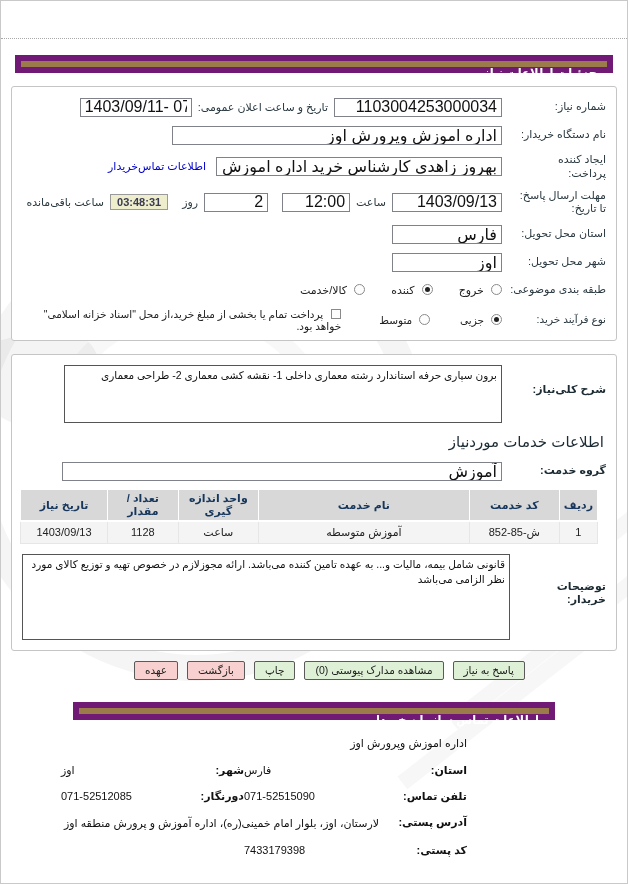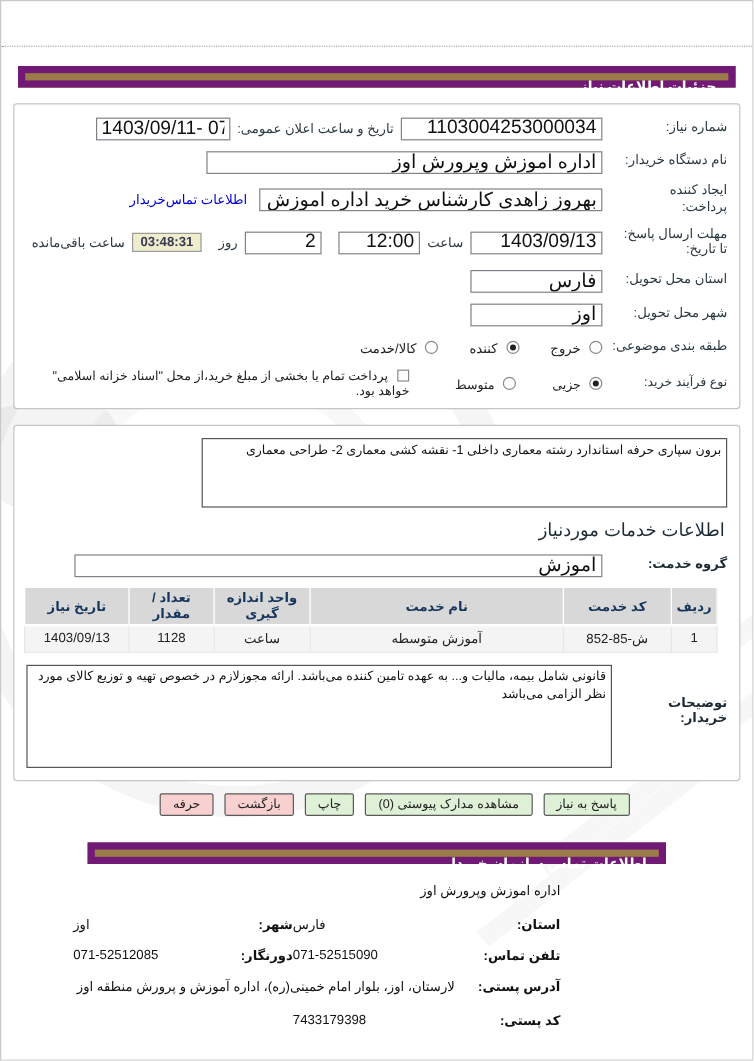--- a/index.html
+++ b/index.html
@@ -172,20 +172,21 @@
         <span>
           <span class="checkbox"></span>
           <span>پرداخت تمام یا بخشی از مبلغ خرید،از محل "اسناد خزانه اسلامی" خواهد بود.</span>
         </span>
       </div>
     </div>
 
     <div class="box">
 
       <div class="frow" style="align-items:flex-start;">
+        <span class="flabel blabel" style="padding-top:18px;">شرح کلی‌نیاز:</span>
         <textarea class="notes" style="width: 438px; height: 58px;">برون سپاری حرفه استاندارد رشته معماری داخلی 1- نقشه کشی معماری 2- طراحی معماری</textarea>
       </div>
 
       <div class="sechead">اطلاعات خدمات موردنیاز</div>
 
       <div class="frow">
         <span class="flabel blabel">گروه خدمت:</span>
         <input class="txt" style="width: 440px;" value="آموزش">
       </div>
 
@@ -219,21 +220,21 @@
         </span>
         <textarea class="notes" style="width: 532px; height: 86px;">قانونی شامل بیمه، مالیات و... به عهده تامین کننده می‌باشد. ارائه مجوزلازم در خصوص تهیه و توزیع کالای مورد نظر الزامی می‌باشد</textarea>
       </div>
     </div>
 
     <div class="btnrow">
       <button class="btn green">پاسخ به نیاز</button>
       <button class="btn green">مشاهده مدارک پیوستی (0)</button>
       <button class="btn green">چاپ</button>
       <button class="btn pink">بازگشت</button>
-      <button class="btn pink">حرفه</button>
+      <button class="btn pink">عهده</button>
     </div>
 
     <div class="brownbar bar2">اطلاعات تماس سازمان خریدار</div>
 
     <div class="contact">
       <div class="crow">
         <span class="cval wide" style="text-align:right;">اداره اموزش وپرورش اوز</span>
       </div>
       <div class="crow">
         <span class="clabel">استان:</span>

